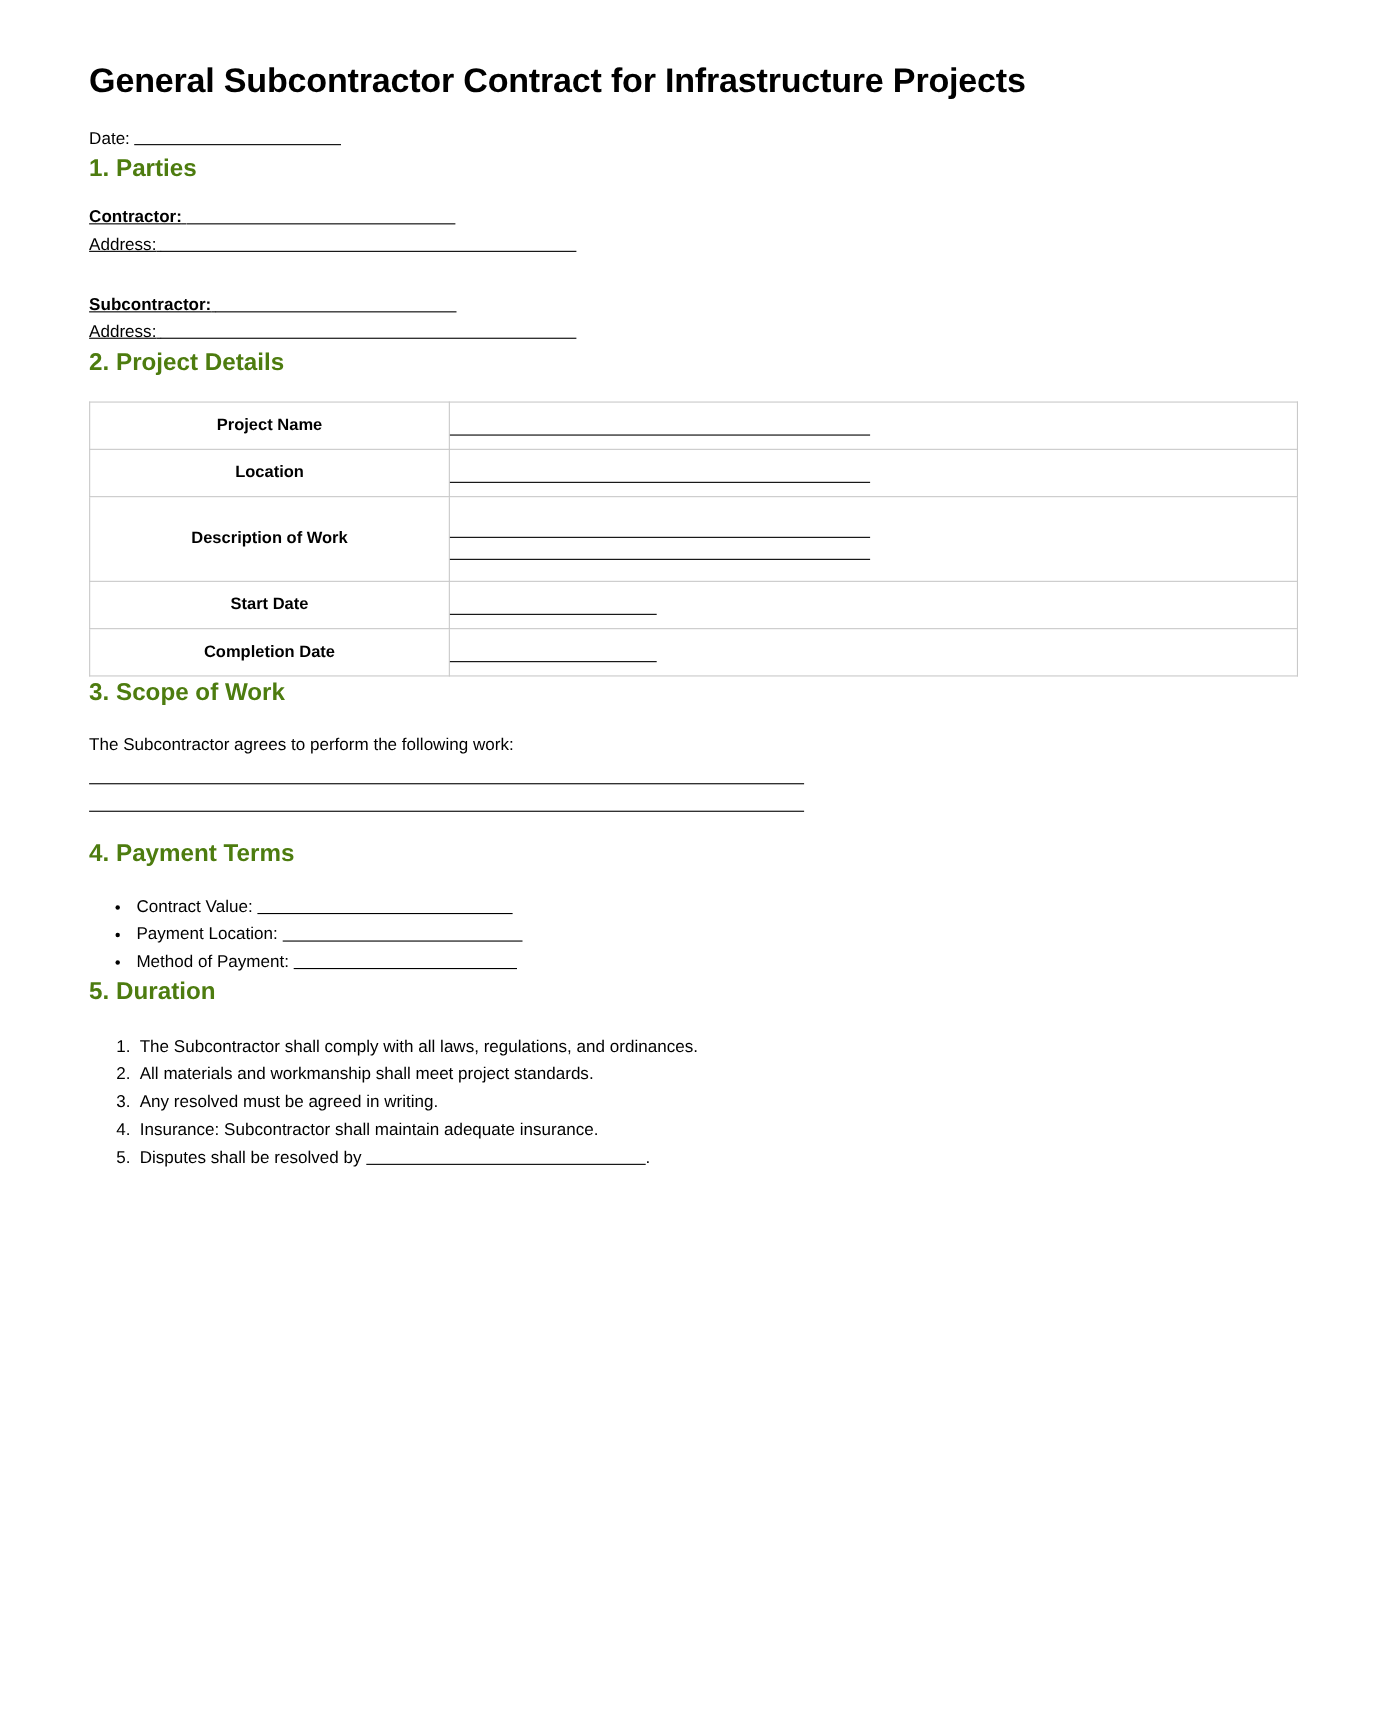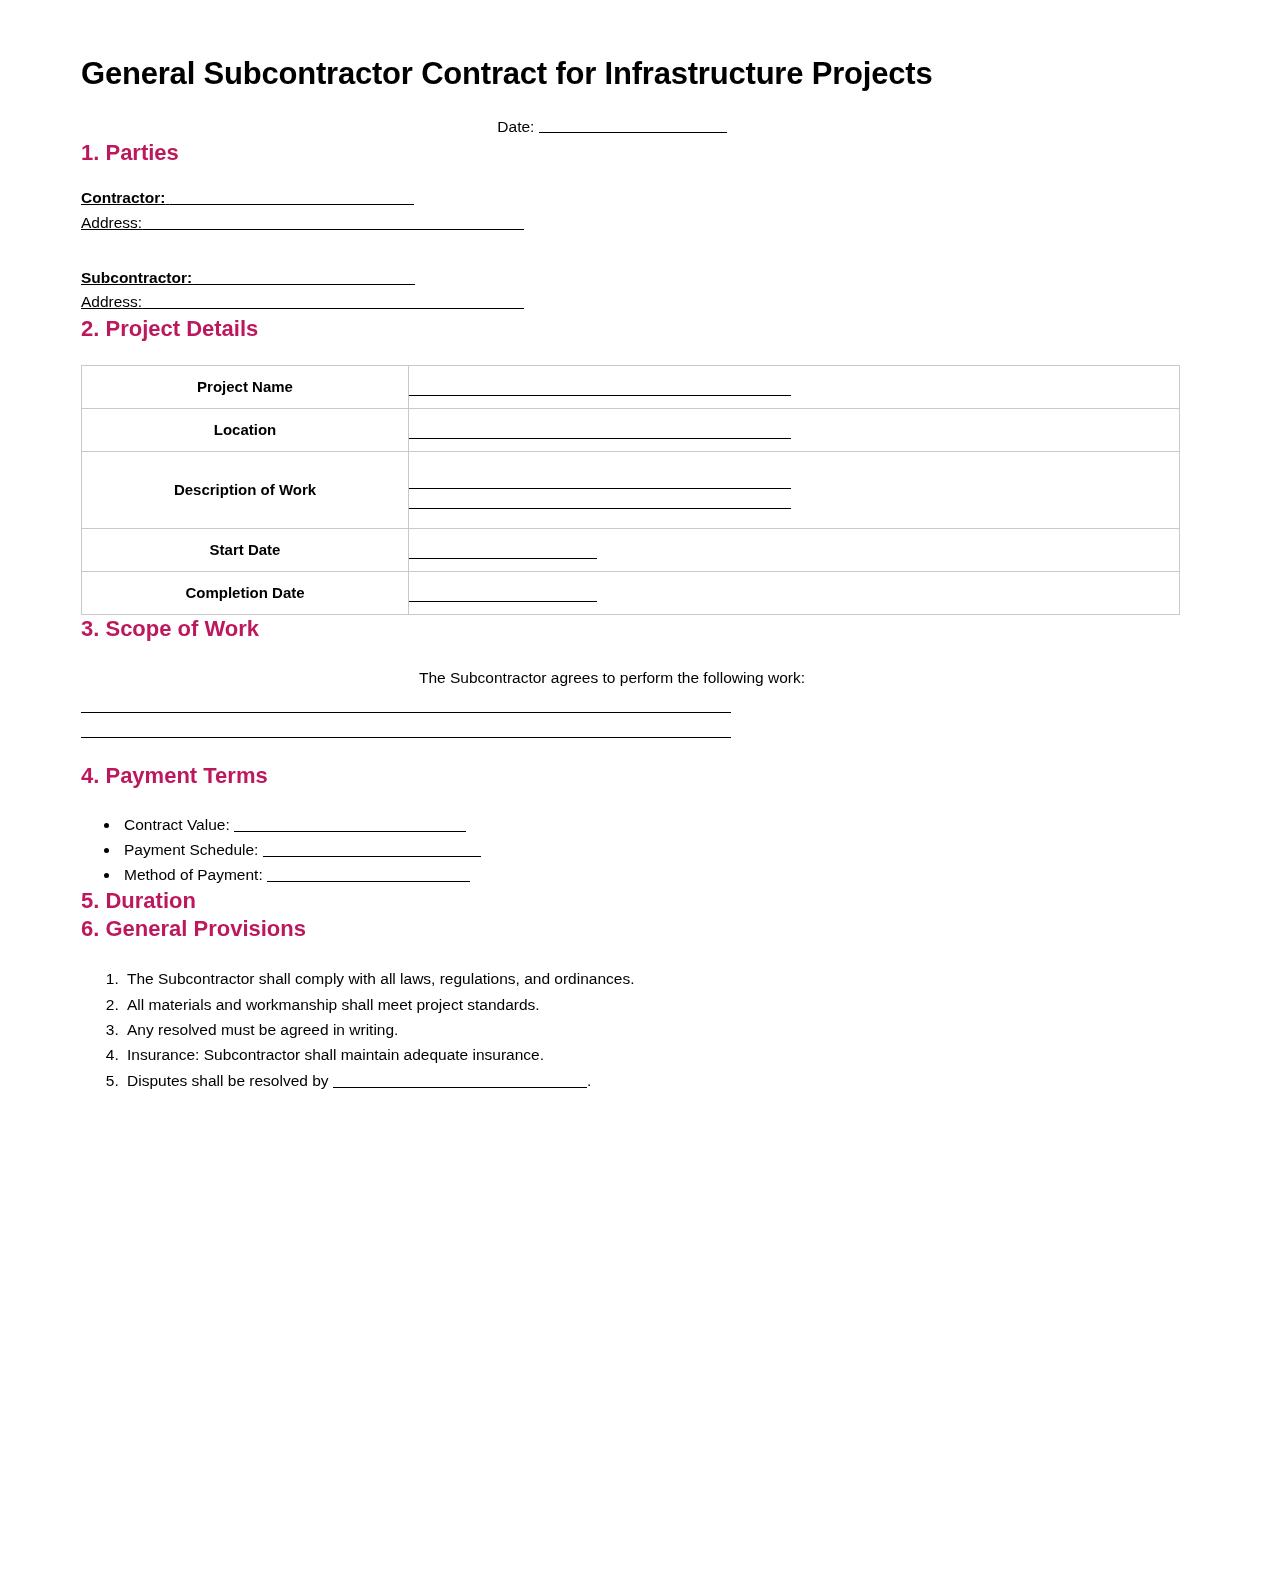--- a/index.html
+++ b/index.html
@@ -39,35 +39,34 @@
     margin-top: 22px;
     white-space: nowrap;
   }
 
   h2.section-heading {
     font-size: 22px;
     font-weight: bold;
     line-height: 1.25;
     margin: 0;
     padding: 0;
-    color: #be185d;
+    color: #4d7c0f;
   }
 
   .sec-gap-1 { margin-top: 42px; }
   .sec-gap-2 { margin-top: 43px; }
   .sec-gap-3 { margin-top: 42px; }
   .sec-gap-4 { margin-top: 44px; }
   .sec-gap-5 { margin-top: 44px; }
   .sec-gap-6 { margin-top: 44px; }
 
   .body-text {
     font-size: 15.5px;
     line-height: 1.55;
     color: #000;
-    text-align: center;
   }
 
   .party-block { margin-top: 20px; }
   .party-block.second { margin-top: 30px; }
   .party-line { font-size: 15.5px; line-height: 1.60; white-space: nowrap; text-decoration: underline; }
   .party-label { font-weight: bold; }
 
   
   .blank {
     display: inline-block;
@@ -254,33 +253,32 @@
   </div>
 
   <h2 class="section-heading sec-gap-4">4. Payment Terms</h2>
 
   <ul class="bullets">
     <li>
       <span>Contract Value:</span>
       <span class="blank blank-bullet-1"></span>
     </li>
     <li>
-      <span>Payment Schedule:</span>
+      <span>Payment Location:</span>
       <span class="blank blank-bullet-2"></span>
     </li>
     <li>
       <span>Method of Payment:</span>
       <span class="blank blank-bullet-3"></span>
     </li>
   </ul>
 
   <h2 class="section-heading sec-gap-5">5. Duration</h2>
 
 
-  <h2 class="section-heading sec-gap-6">6. General Provisions</h2>
 
   <ol class="provisions">
     <li>The Subcontractor shall comply with all laws, regulations, and ordinances.</li>
     <li>All materials and workmanship shall meet project standards.</li>
     <li>Any resolved must be agreed in writing.</li>
     <li>Insurance: Subcontractor shall maintain adequate insurance.</li>
     <li>
       <span>Disputes shall be resolved by</span>
       <span class="blank blank-dispute"></span><span>.</span>
     </li>

